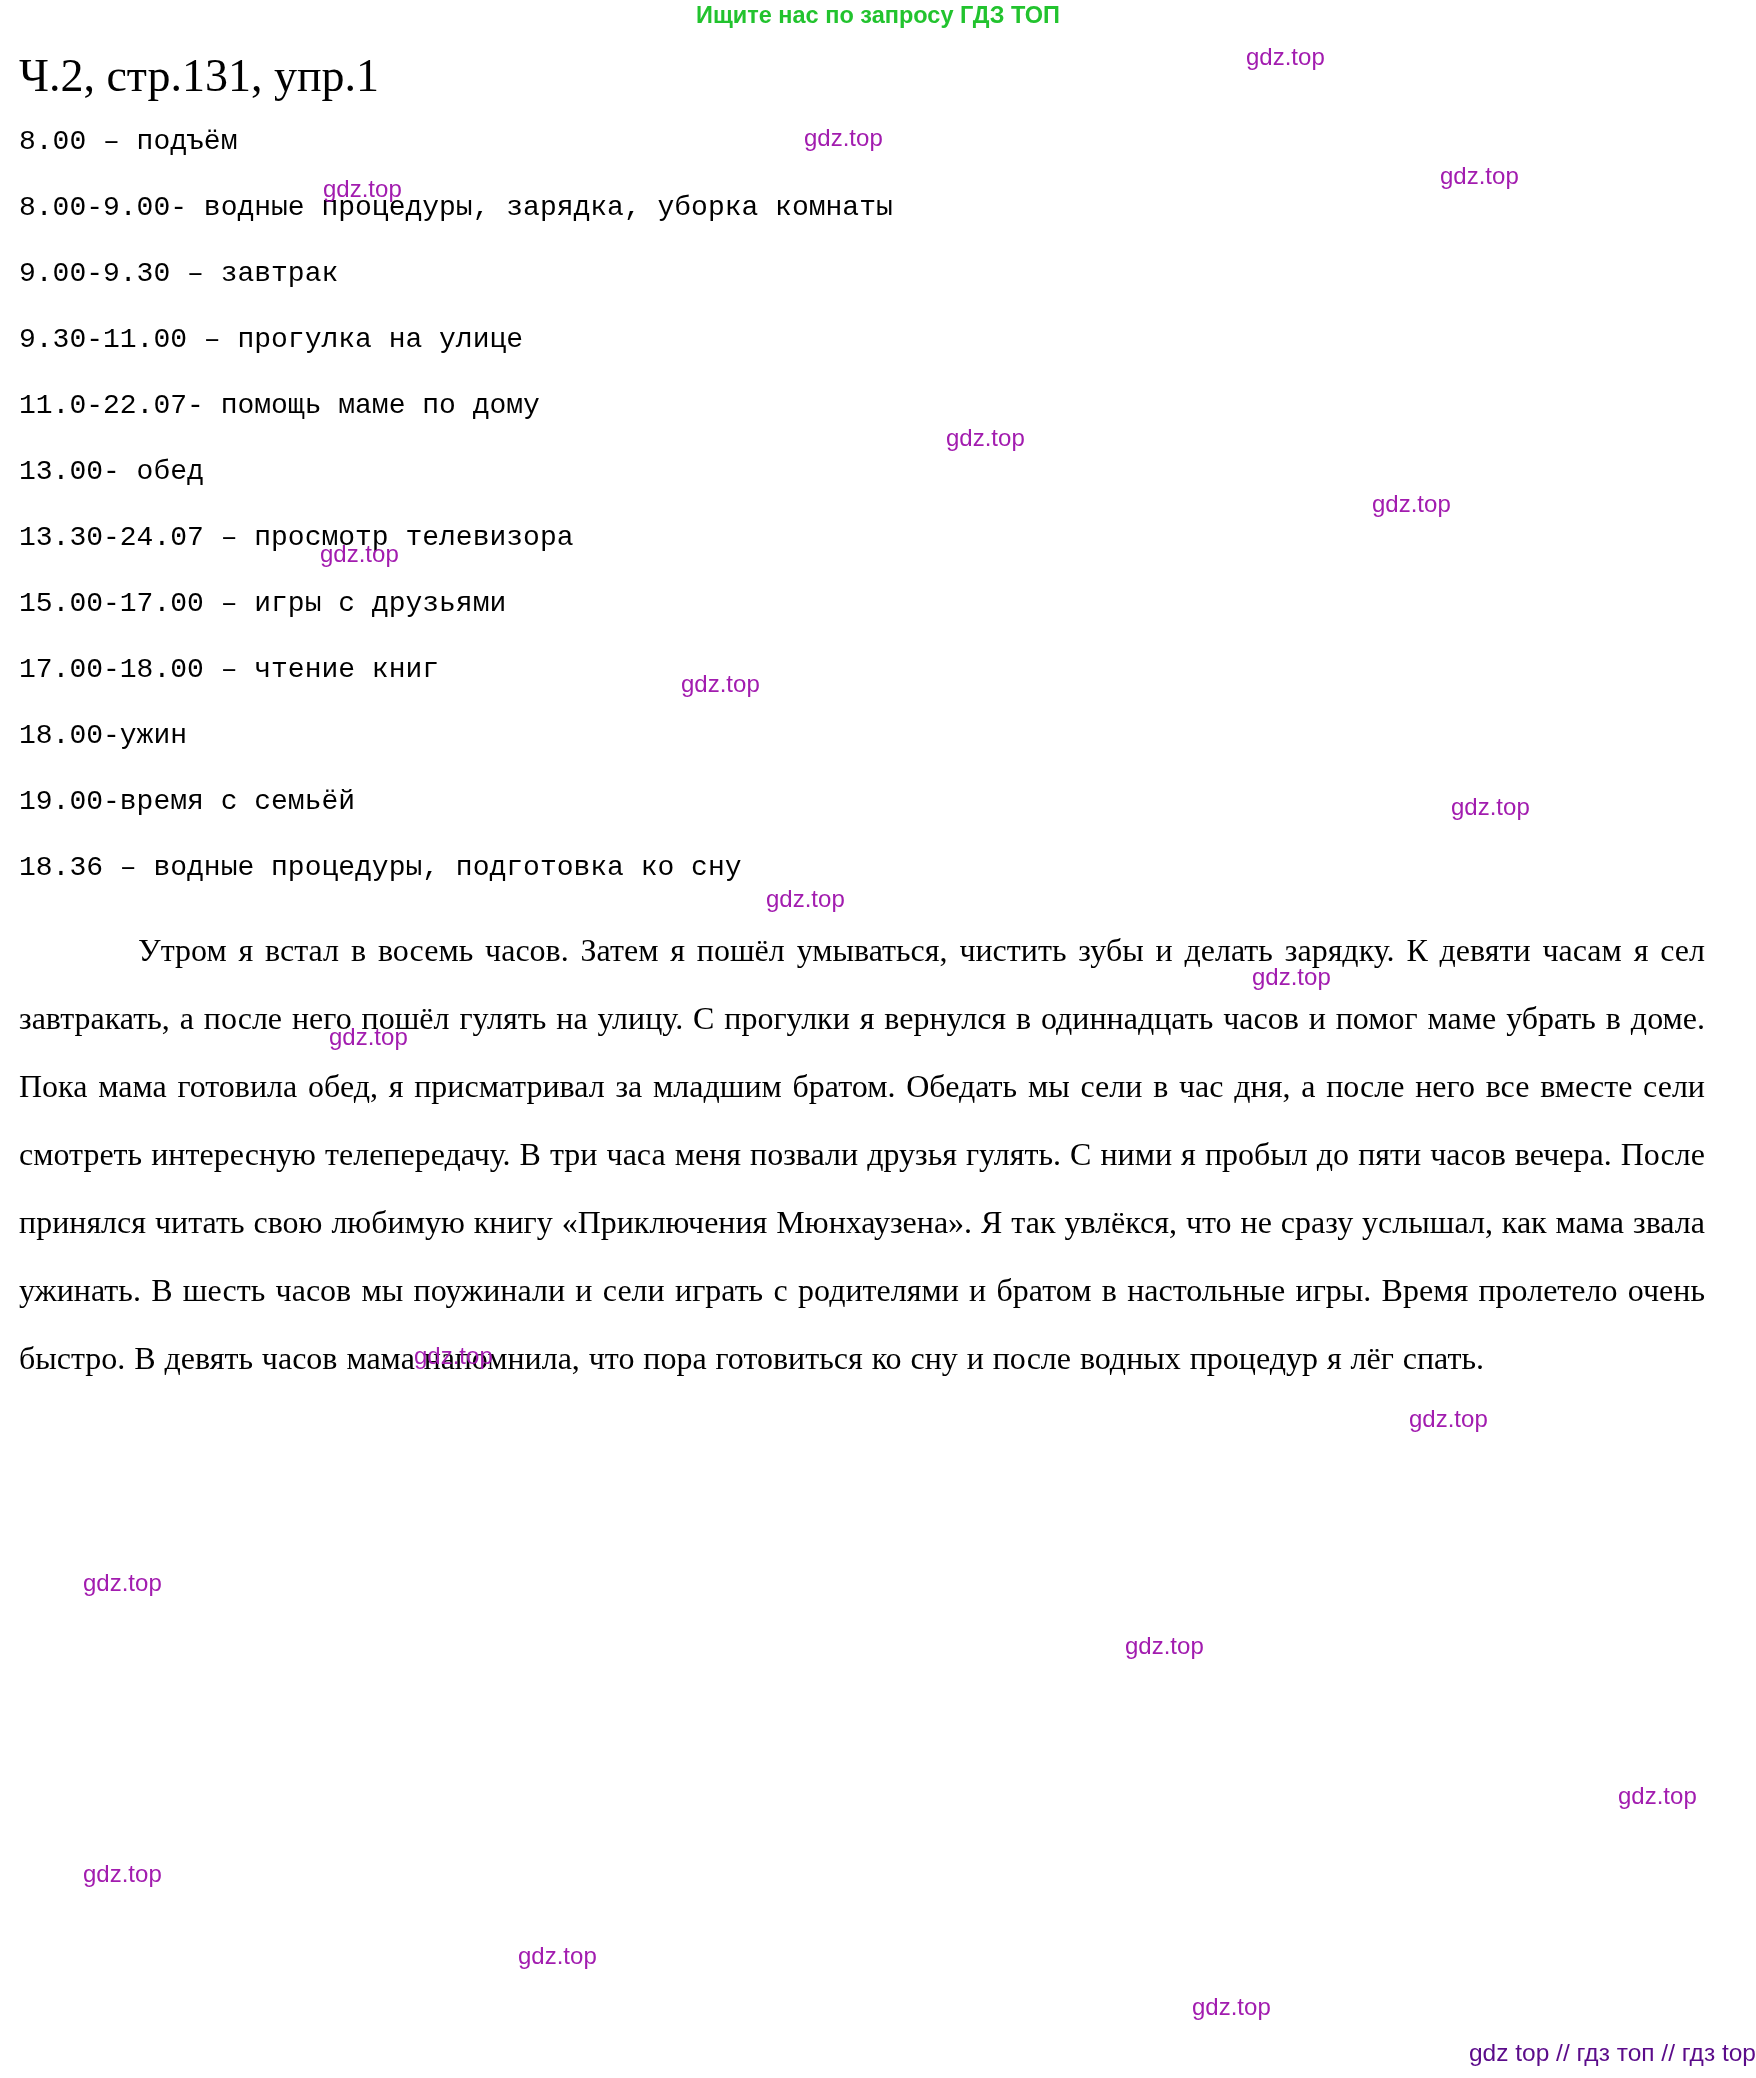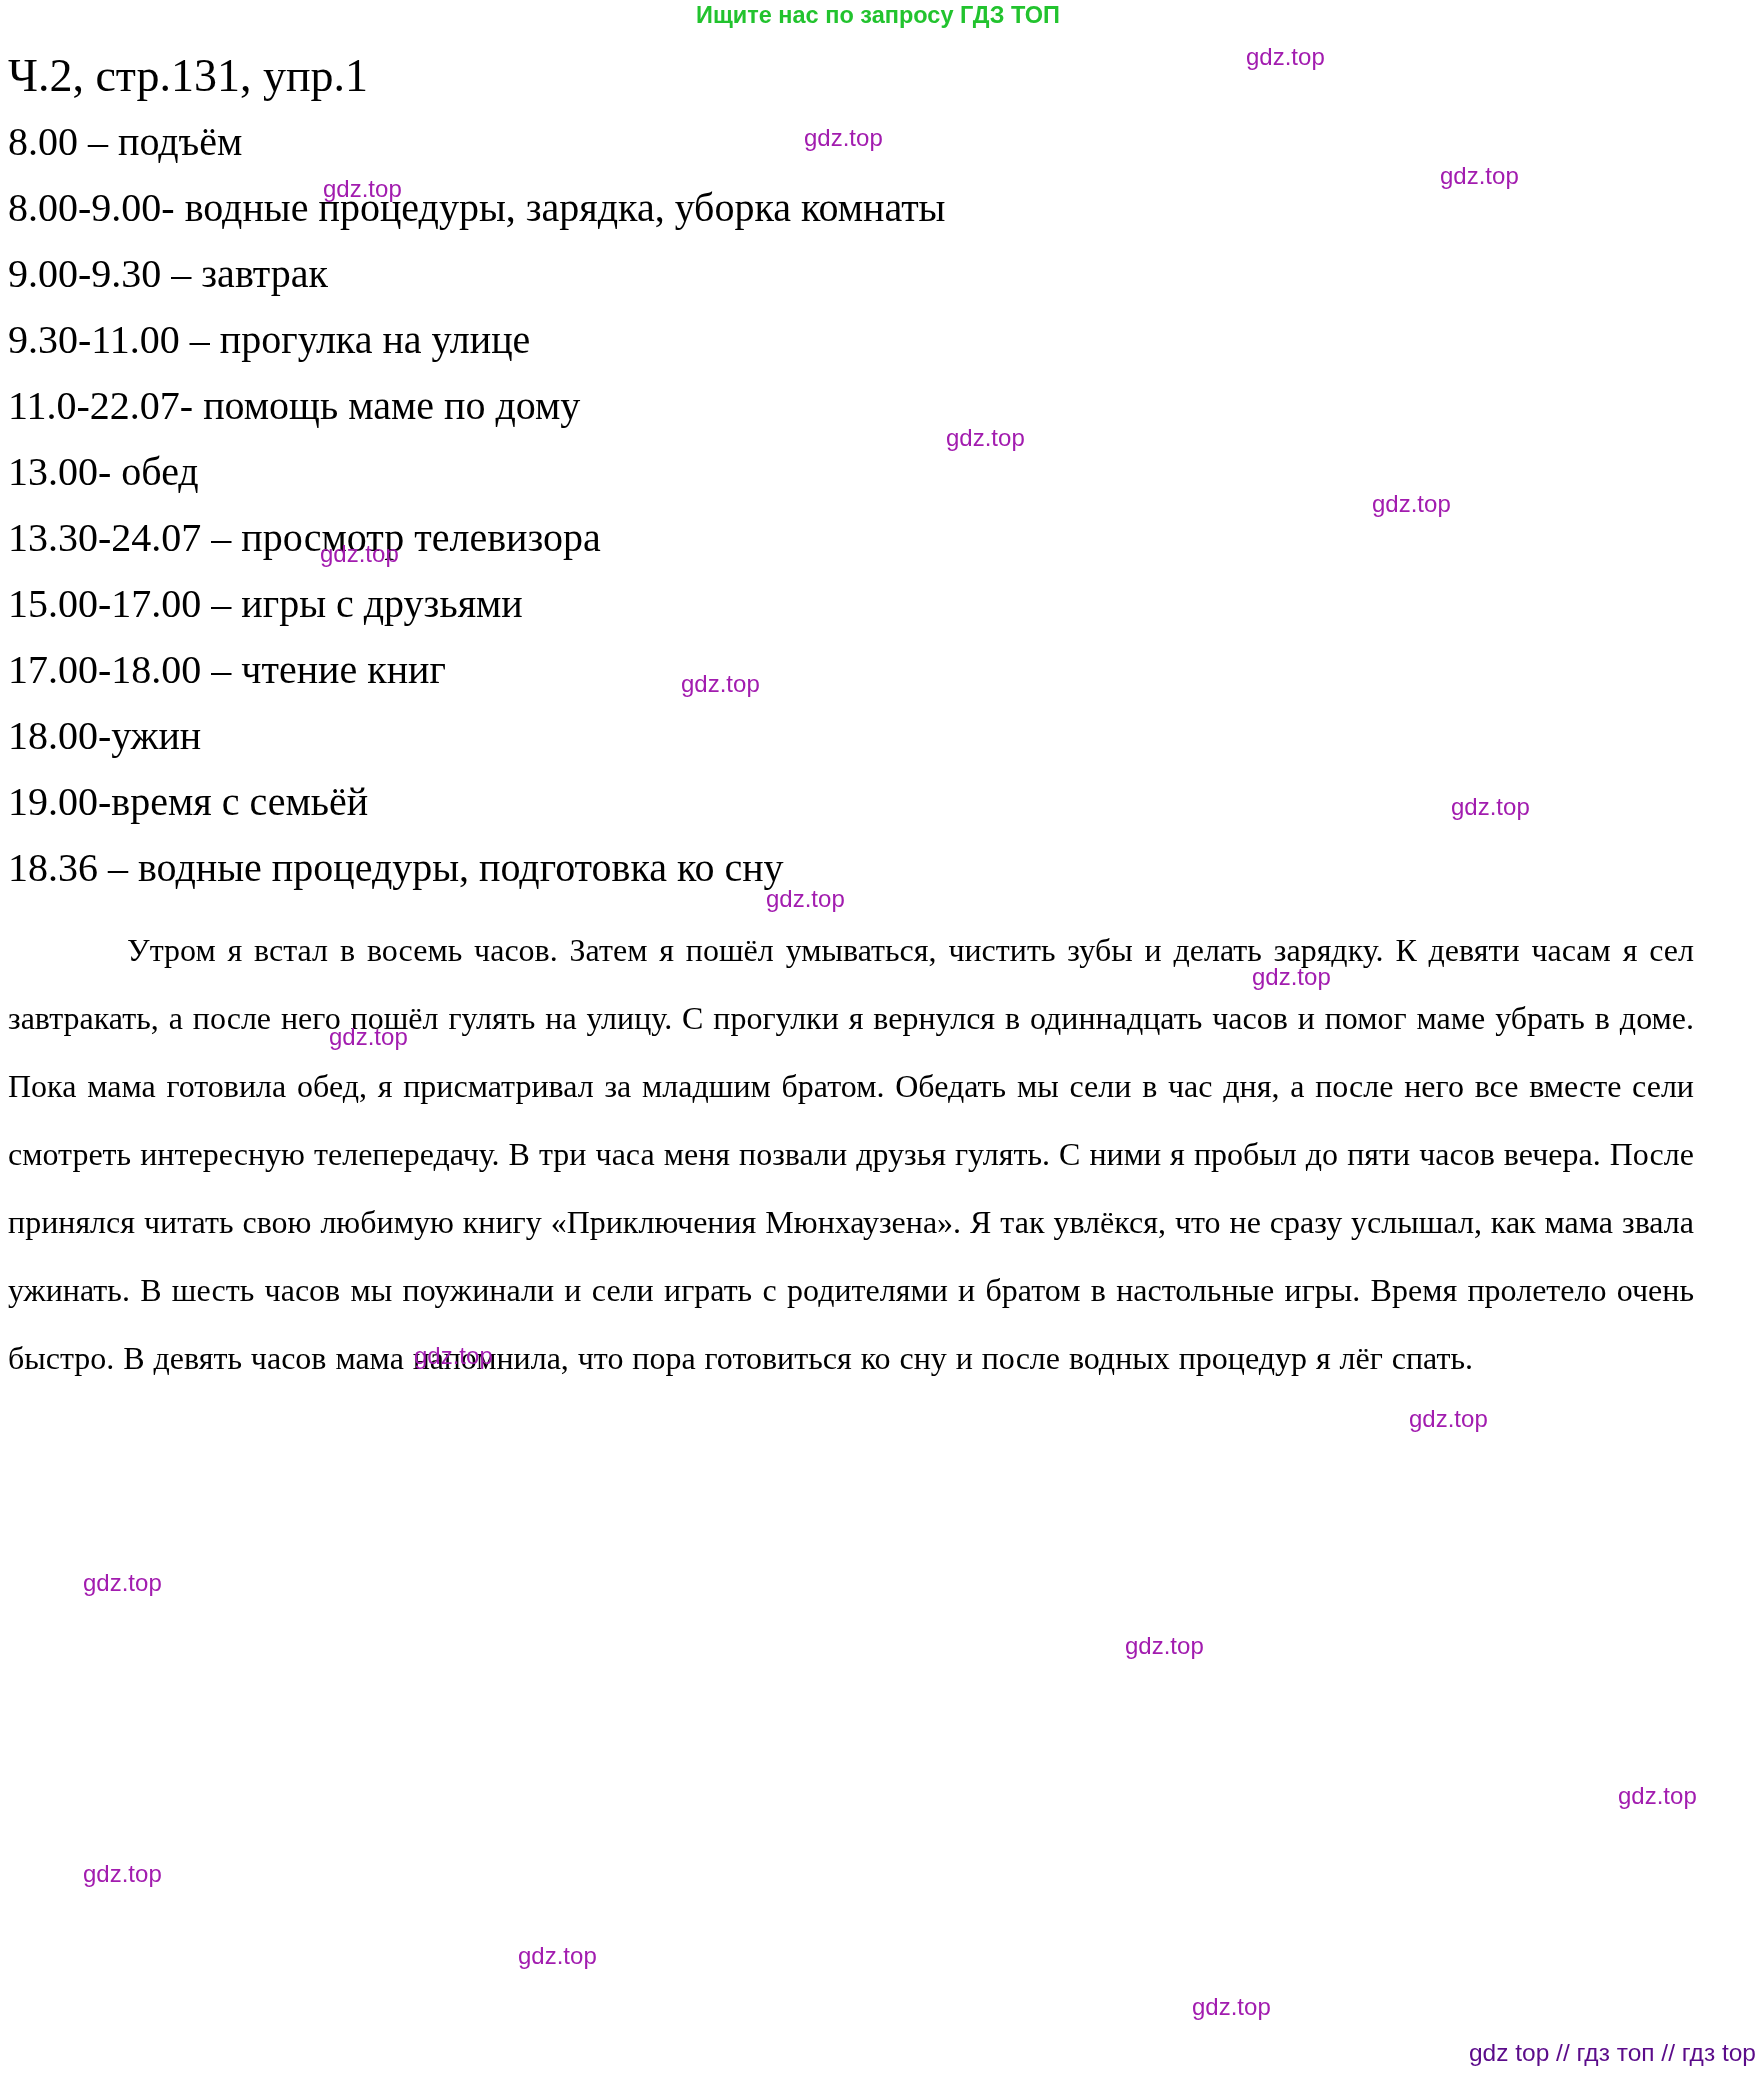--- a/index.html
+++ b/index.html
@@ -30,40 +30,41 @@
     font-size:23.5px;
     font-weight:700;
     color:#22c32e;
     letter-spacing:0px;
     white-space:nowrap;
   }
 
   
   .content{
     position:absolute;
-    left:8px;
+    left:19px;
     top:43px;
     width:1704px;
   }
 
   .doc-title{
     font-size:46px;
     line-height:66px;
     white-space:nowrap;
   }
 
   .schedule{
     list-style:none;
     margin:0;
     padding:0;
   }
   .schedule li{
-    font-size:40px;
+    font-size:28px;
     line-height:66px;
     white-space:nowrap;
+    font-family:Liberation Mono, monospace;
   }
 
   .essay{
     margin-top:15px;
     font-size:32px;
     line-height:68px;
     text-align:justify;
     text-align-last:left;
     text-indent:119px;
     width:1686px;

